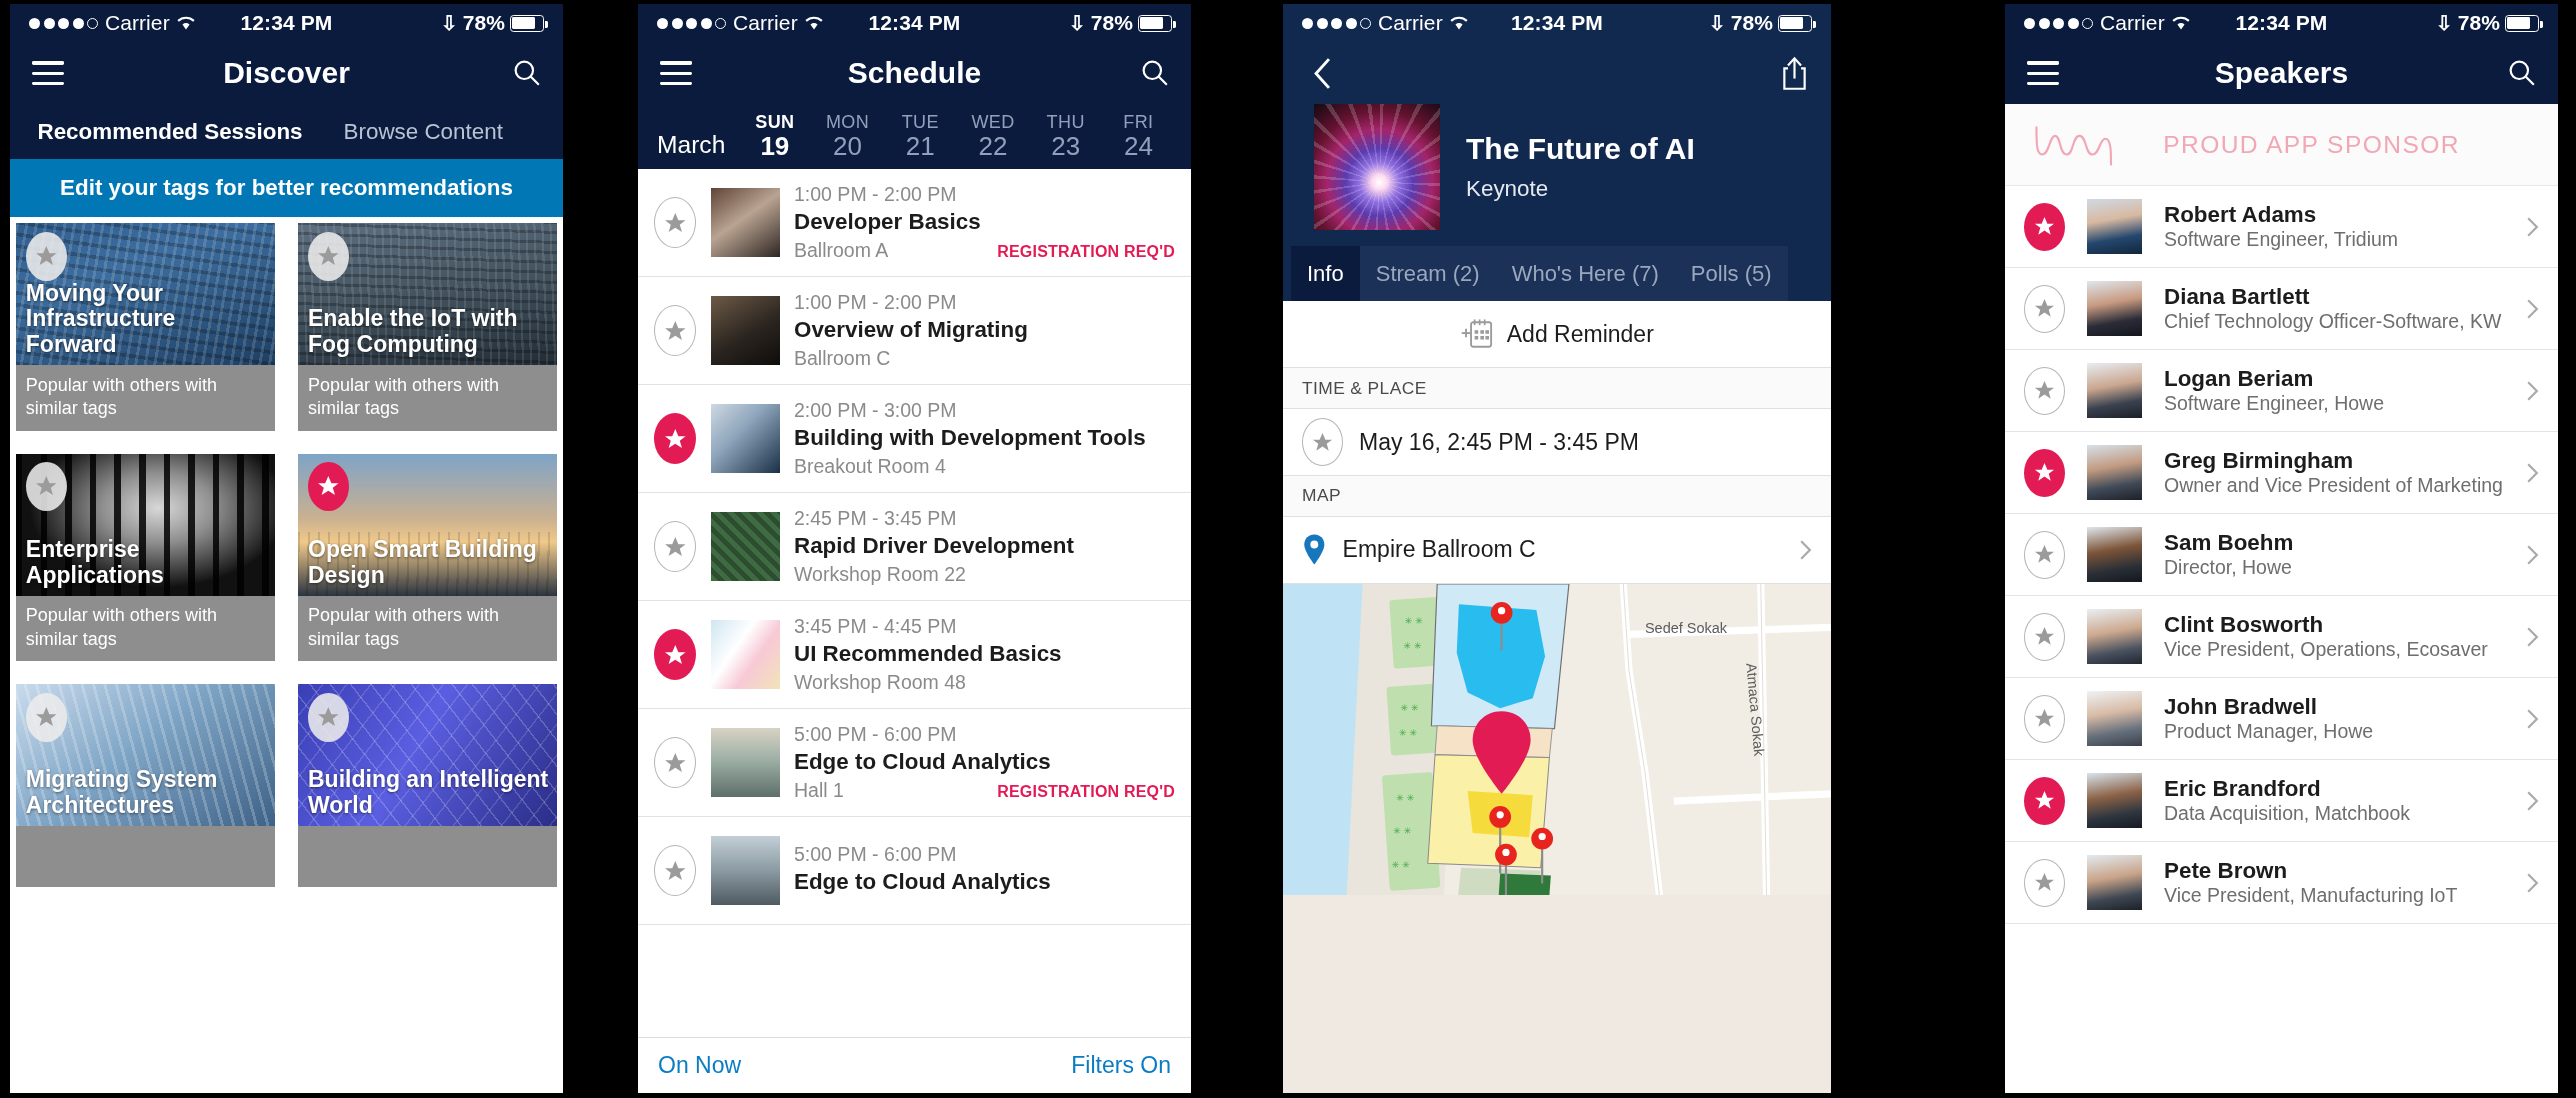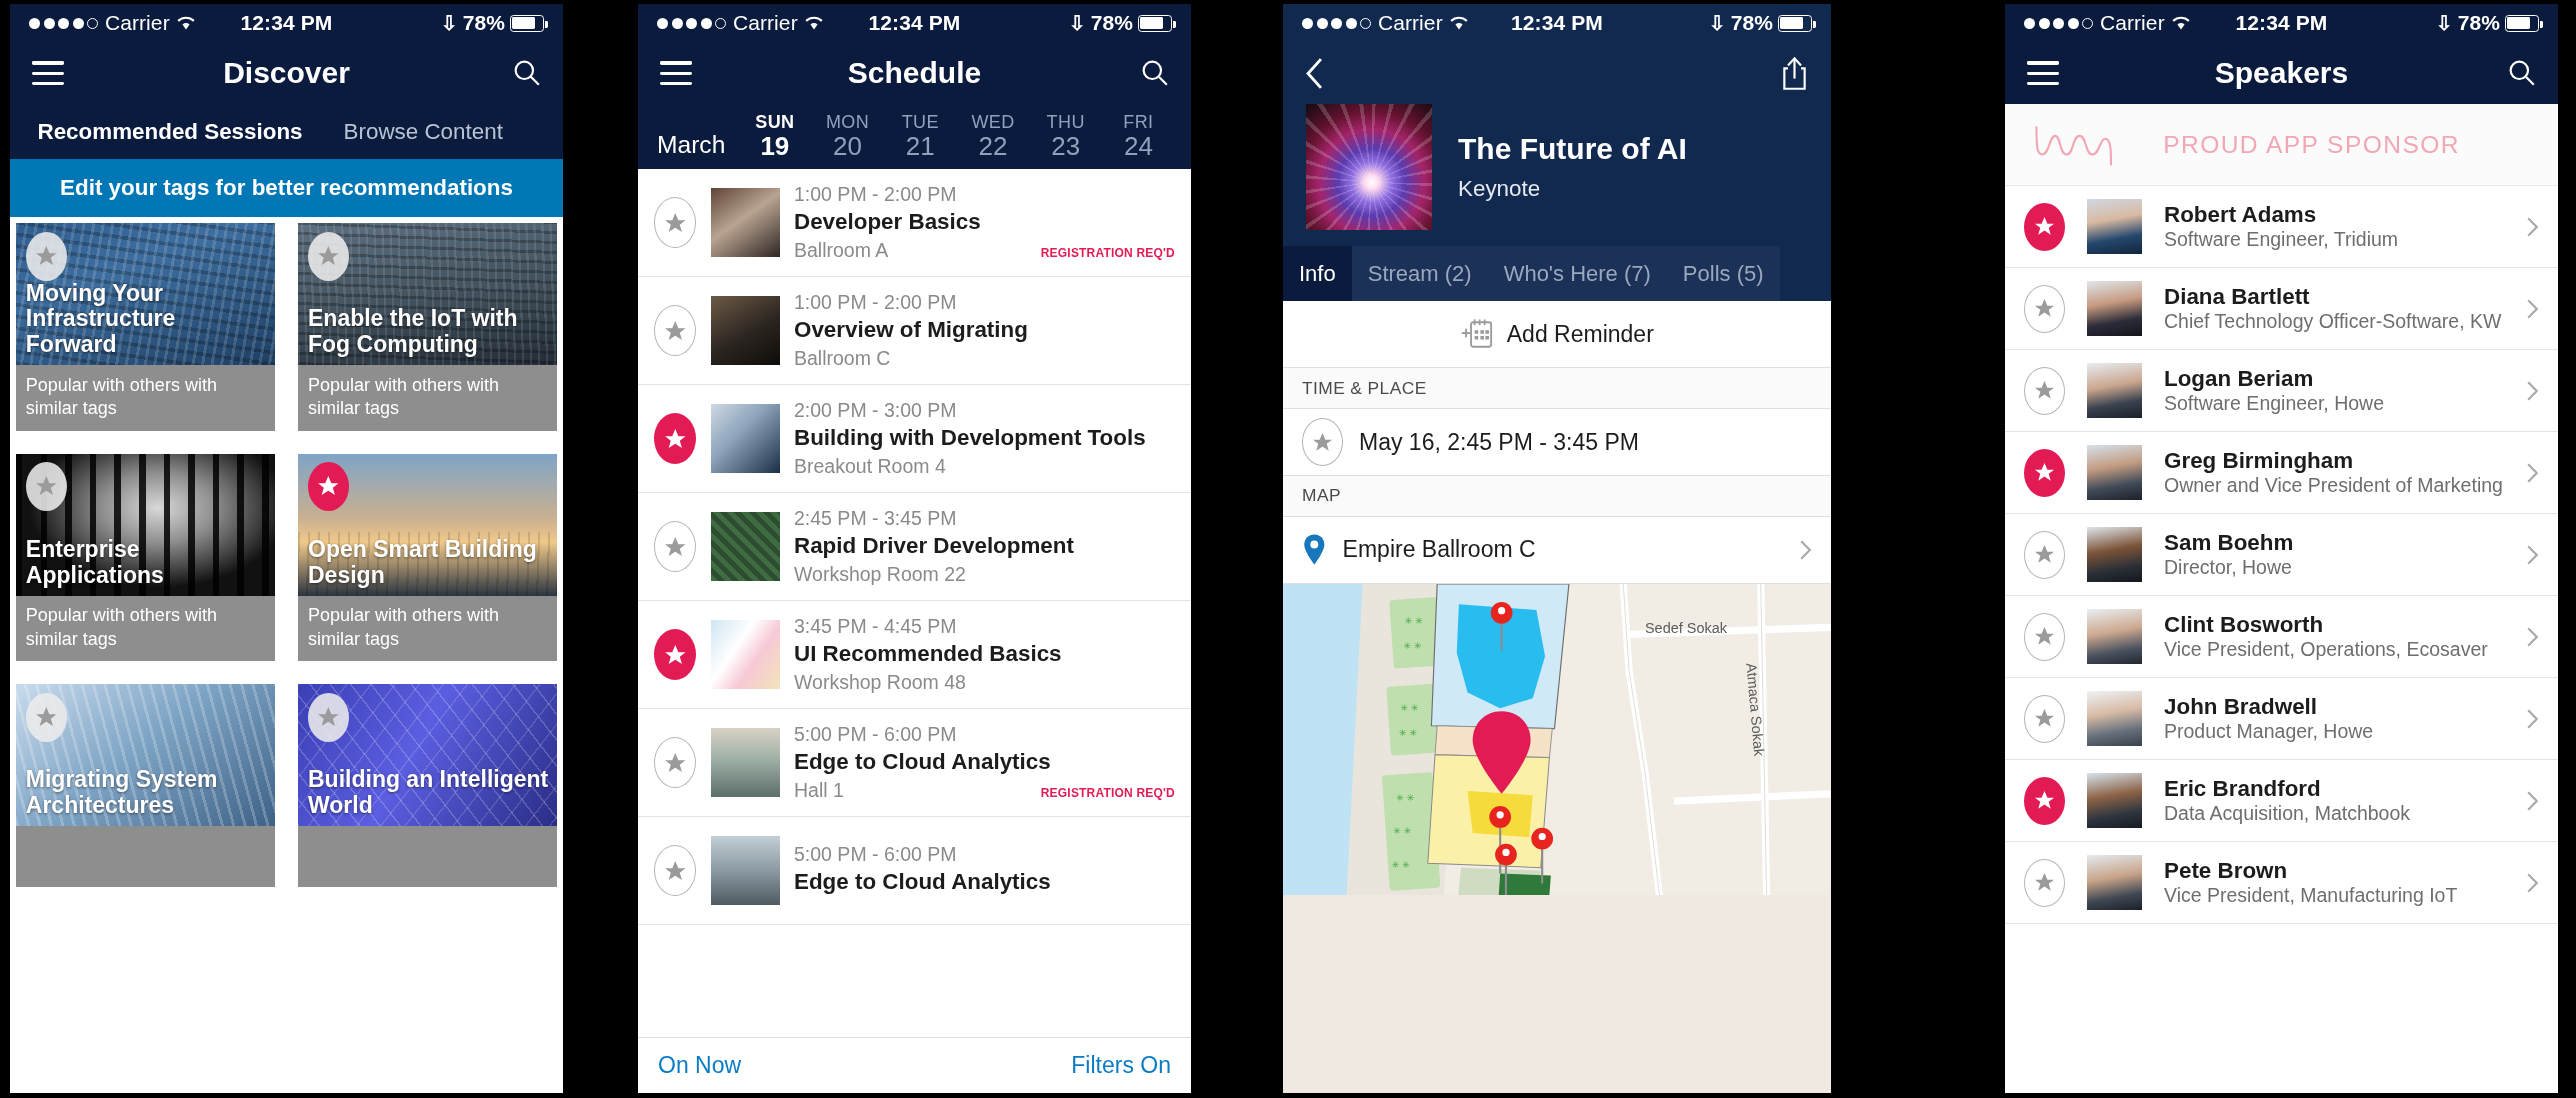--- a/index.html
+++ b/index.html
@@ -120,31 +120,31 @@
   .star-ring.off { border: 1.8px solid #b5b5b5; background: #fff; }
   .star-ring.on  { background: #e31b54; border: none; }
   .star-ring svg { width: 24.6px; height: 24.6px; }
   .sess-thumb { flex: 0 0 auto; width: 69px; height: 69px; overflow: hidden; position: relative; }
   .sess-body { flex: 1; min-width: 0; }
   .sess-time { color: #8a8a8a; font-size: 19.5px; margin-bottom: 2.9px; }
   .sess-title { color: #1c1c1c; font-size: 22.4px; font-weight: bold; margin-bottom: 4.3px;
                 white-space: nowrap; overflow: hidden; }
   .sess-foot { display: flex; align-items: baseline; }
   .sess-room { color: #8a8a8a; font-size: 19.5px; }
-  .sess-reg { margin-left: auto; color: #e31b54; font-size: 12px; font-weight: bold; letter-spacing: 0.2px; }
+  .sess-reg { margin-left: auto; color: #e31b54; font-size: 16px; font-weight: bold; letter-spacing: 0.2px; }
   .bottombar {
     position: absolute; left: 0; right: 0; bottom: 0; height: 56px;
     background: #fff; border-top: 0.7px solid #dcdcdc;
     display: flex; align-items: center; justify-content: space-between;
     padding: 0 20px;
   }
   .bb-link { color: #0a7cc4; font-size: 23px; cursor: pointer; }
 
   
-  .detail-hero { background: #12294f; padding: 0 0 0 0; position: relative; }
+  .detail-hero { background: #12294f; padding: 0 0 0 8px; position: relative; }
   .detail-nav { height: 62px; display: flex; align-items: center; padding: 0 22px; }
   .chev-back { width: 19px; height: 33px; cursor: pointer; }
   .share-ico { margin-left: auto; width: 29px; height: 35px; cursor: pointer; }
   .hero-body { display: flex; align-items: center; gap: 26px; padding: 0 0 16px 23px; }
   .hero-img { width: 126px; height: 126px; flex: 0 0 auto; position: relative; overflow: hidden; background: #0c0711; }
   .hero-text { color: #fff; }
   .hero-title { font-size: 30px; font-weight: bold; margin-bottom: 10px; }
   .hero-sub { font-size: 22.4px; color: #e6e9f0; }
   .dtabs { display: flex; height: 55px; align-items: stretch; }
   .dtab {

